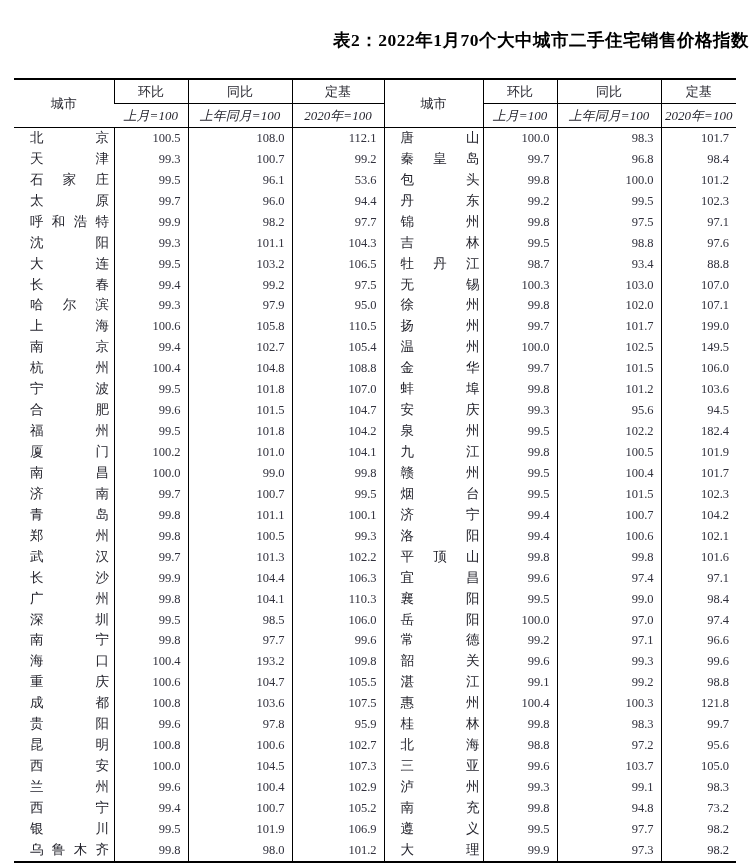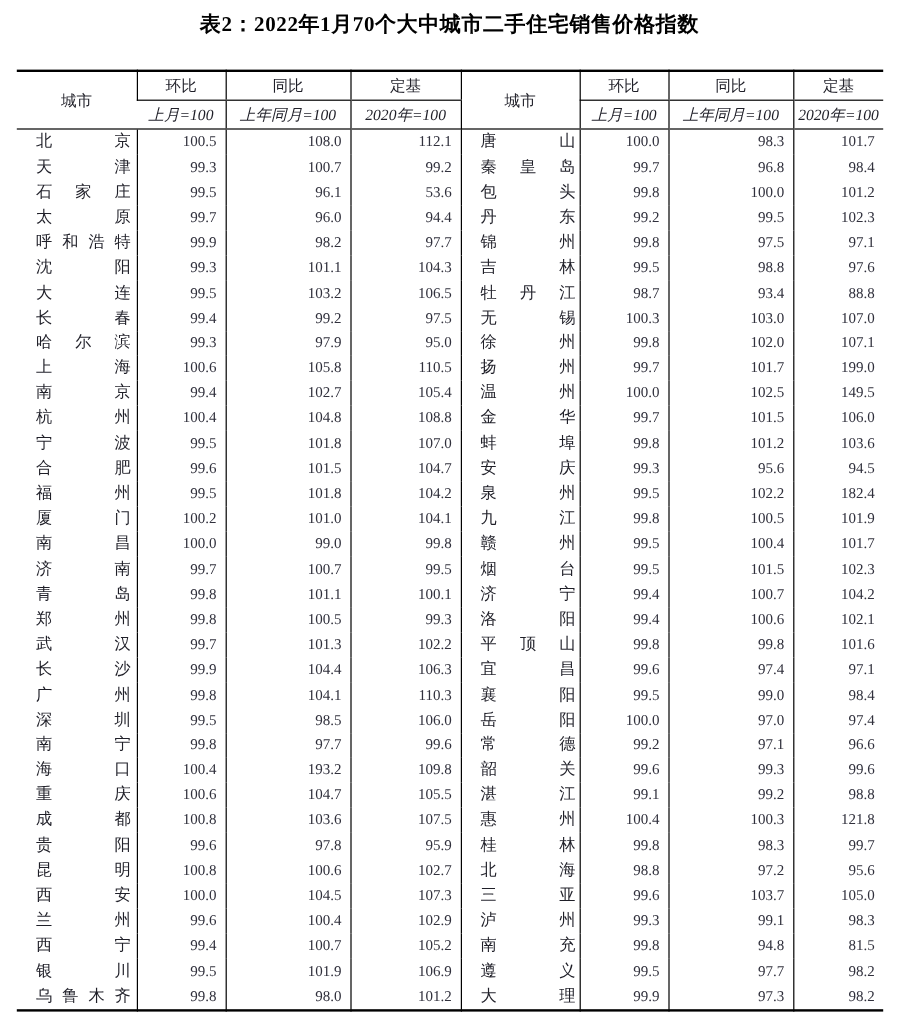--- a/index.html
+++ b/index.html
@@ -2,21 +2,21 @@
 <html><head>
 <meta charset="utf-8">
 <style>
   html, body { margin:0; padding:0; background:#ffffff; }
   .page {
     width:749px; height:863px; background:#ffffff; overflow:hidden;
     font-family:"Liberation Serif","DejaVu Serif",serif;
     color:#26262e; box-sizing:border-box;
   }
   .title {
-    text-align:center; padding-top:8px; height:24px;
+    text-align:right; padding-top:28px; height:24px;
     font-size:17.5px; font-weight:bold; color:#000000; letter-spacing:0.5px;
   }
   table.pit {
     border-collapse:collapse; table-layout:fixed;
     width:722px; margin:26px 0 0 14px;
     border-top:2.5px solid #000; border-bottom:2.5px solid #000;
   }
   .pit th, .pit td { border-left:1px solid #000; padding:0; overflow:hidden; white-space:nowrap; }
   .pit th:first-child, .pit td:first-child { border-left:none; }
   .pit thead th {
@@ -427,21 +427,21 @@
         </tr>
 
         <tr>
           <td class="city"><span class="cityname">西宁</span></td>
           <td class="num">99.4</td>
           <td class="num">100.7</td>
           <td class="num">105.2</td>
           <td class="city"><span class="cityname">南充</span></td>
           <td class="num">99.8</td>
           <td class="num">94.8</td>
-          <td class="num">81.5</td>
+          <td class="num">73.2</td>
         </tr>
 
         <tr>
           <td class="city"><span class="cityname">银川</span></td>
           <td class="num">99.5</td>
           <td class="num">101.9</td>
           <td class="num">106.9</td>
           <td class="city"><span class="cityname">遵义</span></td>
           <td class="num">99.5</td>
           <td class="num">97.7</td>

